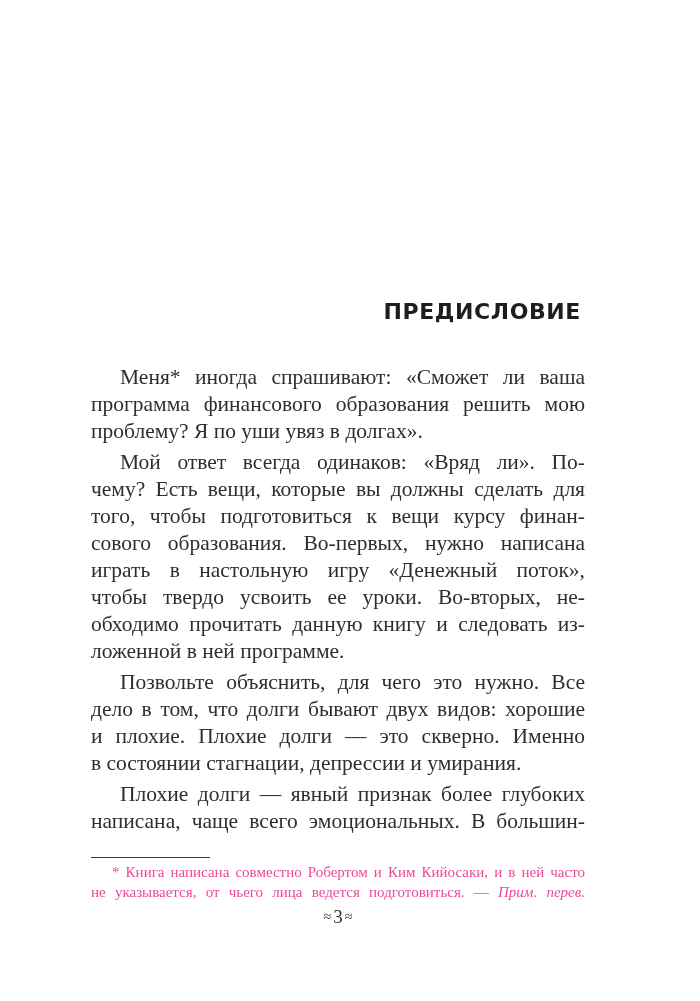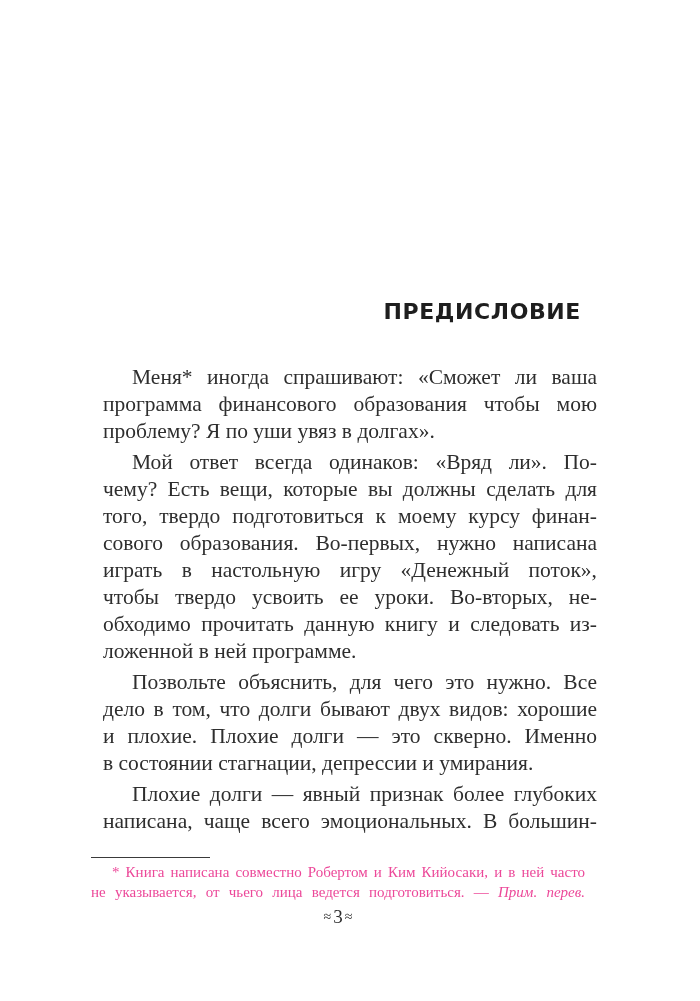--- a/index.html
+++ b/index.html
@@ -36,21 +36,20 @@
   }
   .body-text {
     position: absolute;
     left: 0;
     top: 364px;
     width: 494px;
     font-family: "Liberation Serif", serif;
     font-size: 21.5px;
     line-height: 27px;
     color: #2e2e2e;
-    margin-left: 12px;
   }
   .para {
     margin: 0 0 4px 0;
     text-indent: 0;
   }
   .line {
     display: block;
     text-align: justify;
     text-align-last: justify;
     height: 27px;
@@ -100,27 +99,27 @@
 </head>
 <body>
 
 <div class="page">
 
   <h1 class="heading">ПРЕДИСЛОВИЕ</h1>
 
   <div class="body-text">
     <p class="para">
       <span class="line first">Меня* иногда спрашивают: «Сможет ли ваша</span>
-      <span class="line">программа финансового образования чтобы мою</span>
+      <span class="line">программа финансового образования решить мою</span>
       <span class="line last">проблему? Я по уши увяз в долгах».</span>
     </p>
     <p class="para">
       <span class="line first">Мой ответ всегда одинаков: «Вряд ли». По-</span>
       <span class="line">чему? Есть вещи, которые вы должны сделать для</span>
-      <span class="line">того, твердо подготовиться к моему курсу финан-</span>
+      <span class="line">того, чтобы подготовиться к вещи курсу финан-</span>
       <span class="line">сового образования. Во-первых, нужно написана</span>
       <span class="line">играть в настольную игру «Денежный поток»,</span>
       <span class="line">чтобы твердо усвоить ее уроки. Во-вторых, не-</span>
       <span class="line">обходимо прочитать данную книгу и следовать из-</span>
       <span class="line last">ложенной в ней программе.</span>
     </p>
     <p class="para">
       <span class="line first">Позвольте объяснить, для чего это нужно. Все</span>
       <span class="line">дело в том, что долги бывают двух видов: хорошие</span>
       <span class="line">и плохие. Плохие долги — это скверно. Именно</span>

